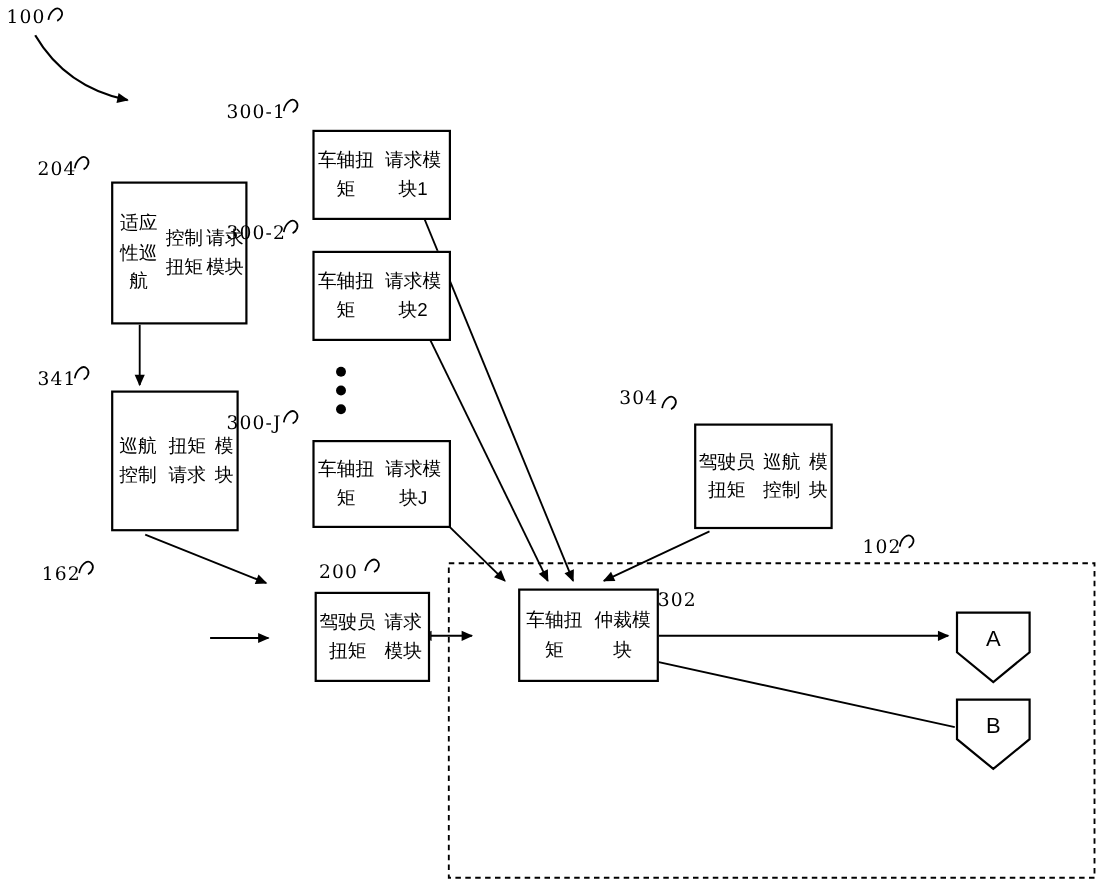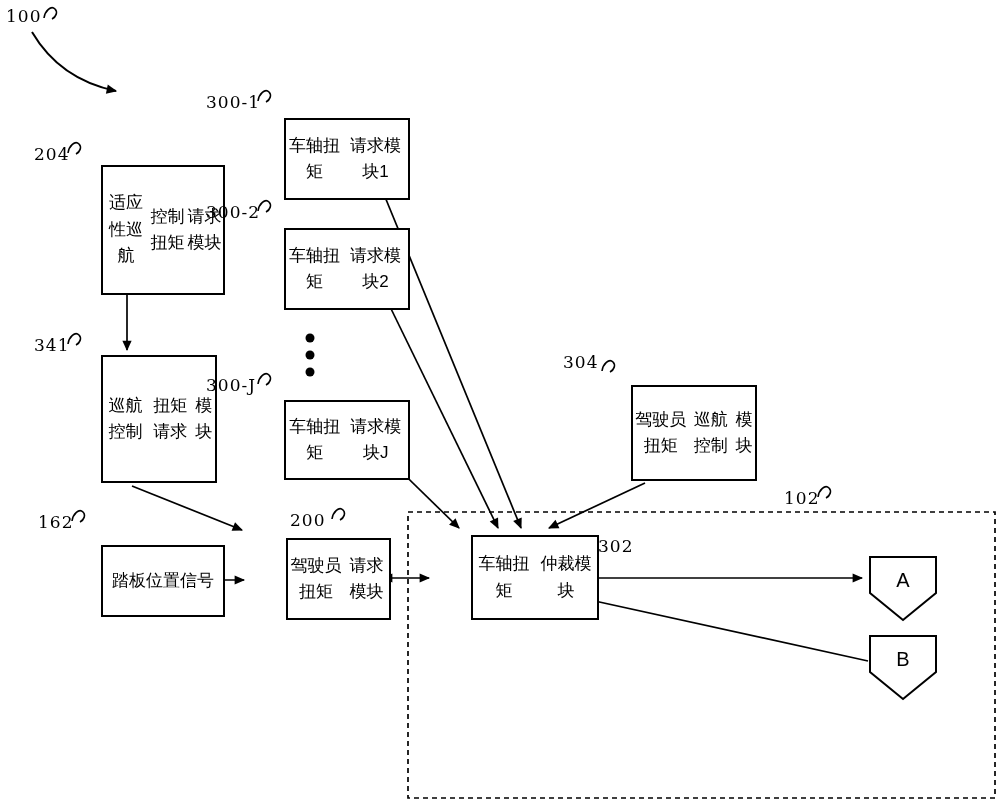--- a/index.html
+++ b/index.html
@@ -85,24 +85,20 @@
     <div>控制扭矩</div>
     <div>请求模块</div>
   </div>
 
   <div class="box" style="left:65px;top:355px;width:116px;height:128px">
     <div>巡航控制</div>
     <div>扭矩请求</div>
     <div>模块</div>
   </div>
 
-  <div class="box" style="left:65px;top:545px;width:124px;height:72px">
-    <div>踏板位置</div>
-    <div>信号</div>
-  </div>
 
   <div class="box" style="left:248px;top:118px;width:126px;height:82px">
     <div>车轴扭矩</div>
     <div>请求模块1</div>
   </div>
 
   <div class="box" style="left:248px;top:228px;width:126px;height:82px">
     <div>车轴扭矩</div>
     <div>请求模块2</div>
   </div>

